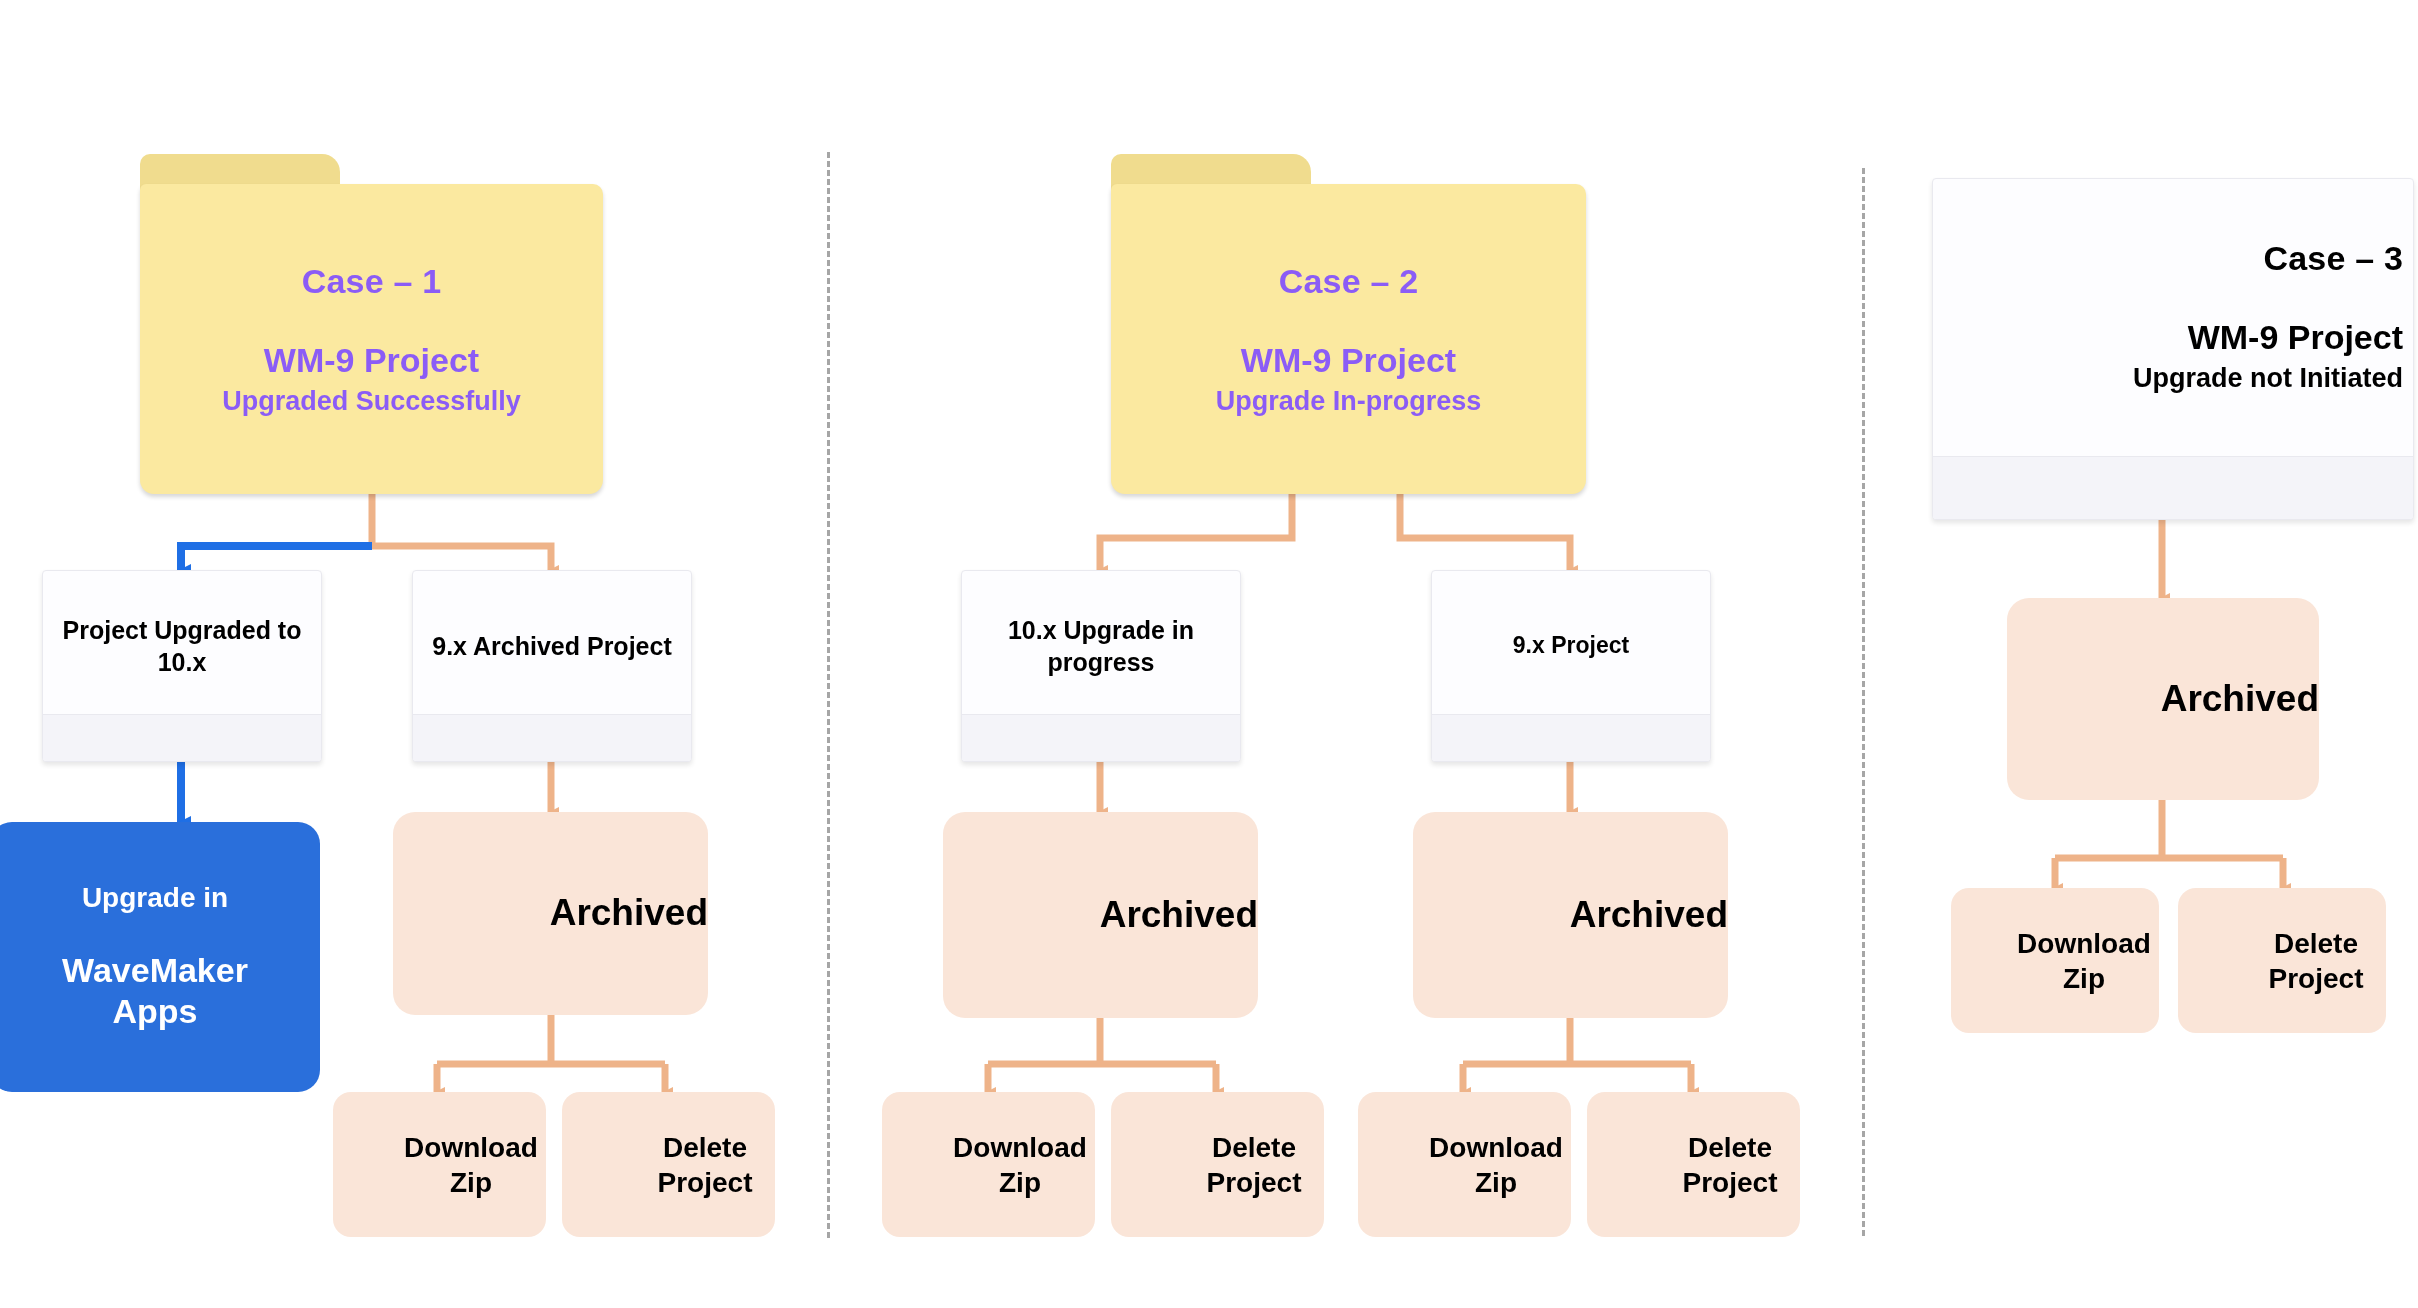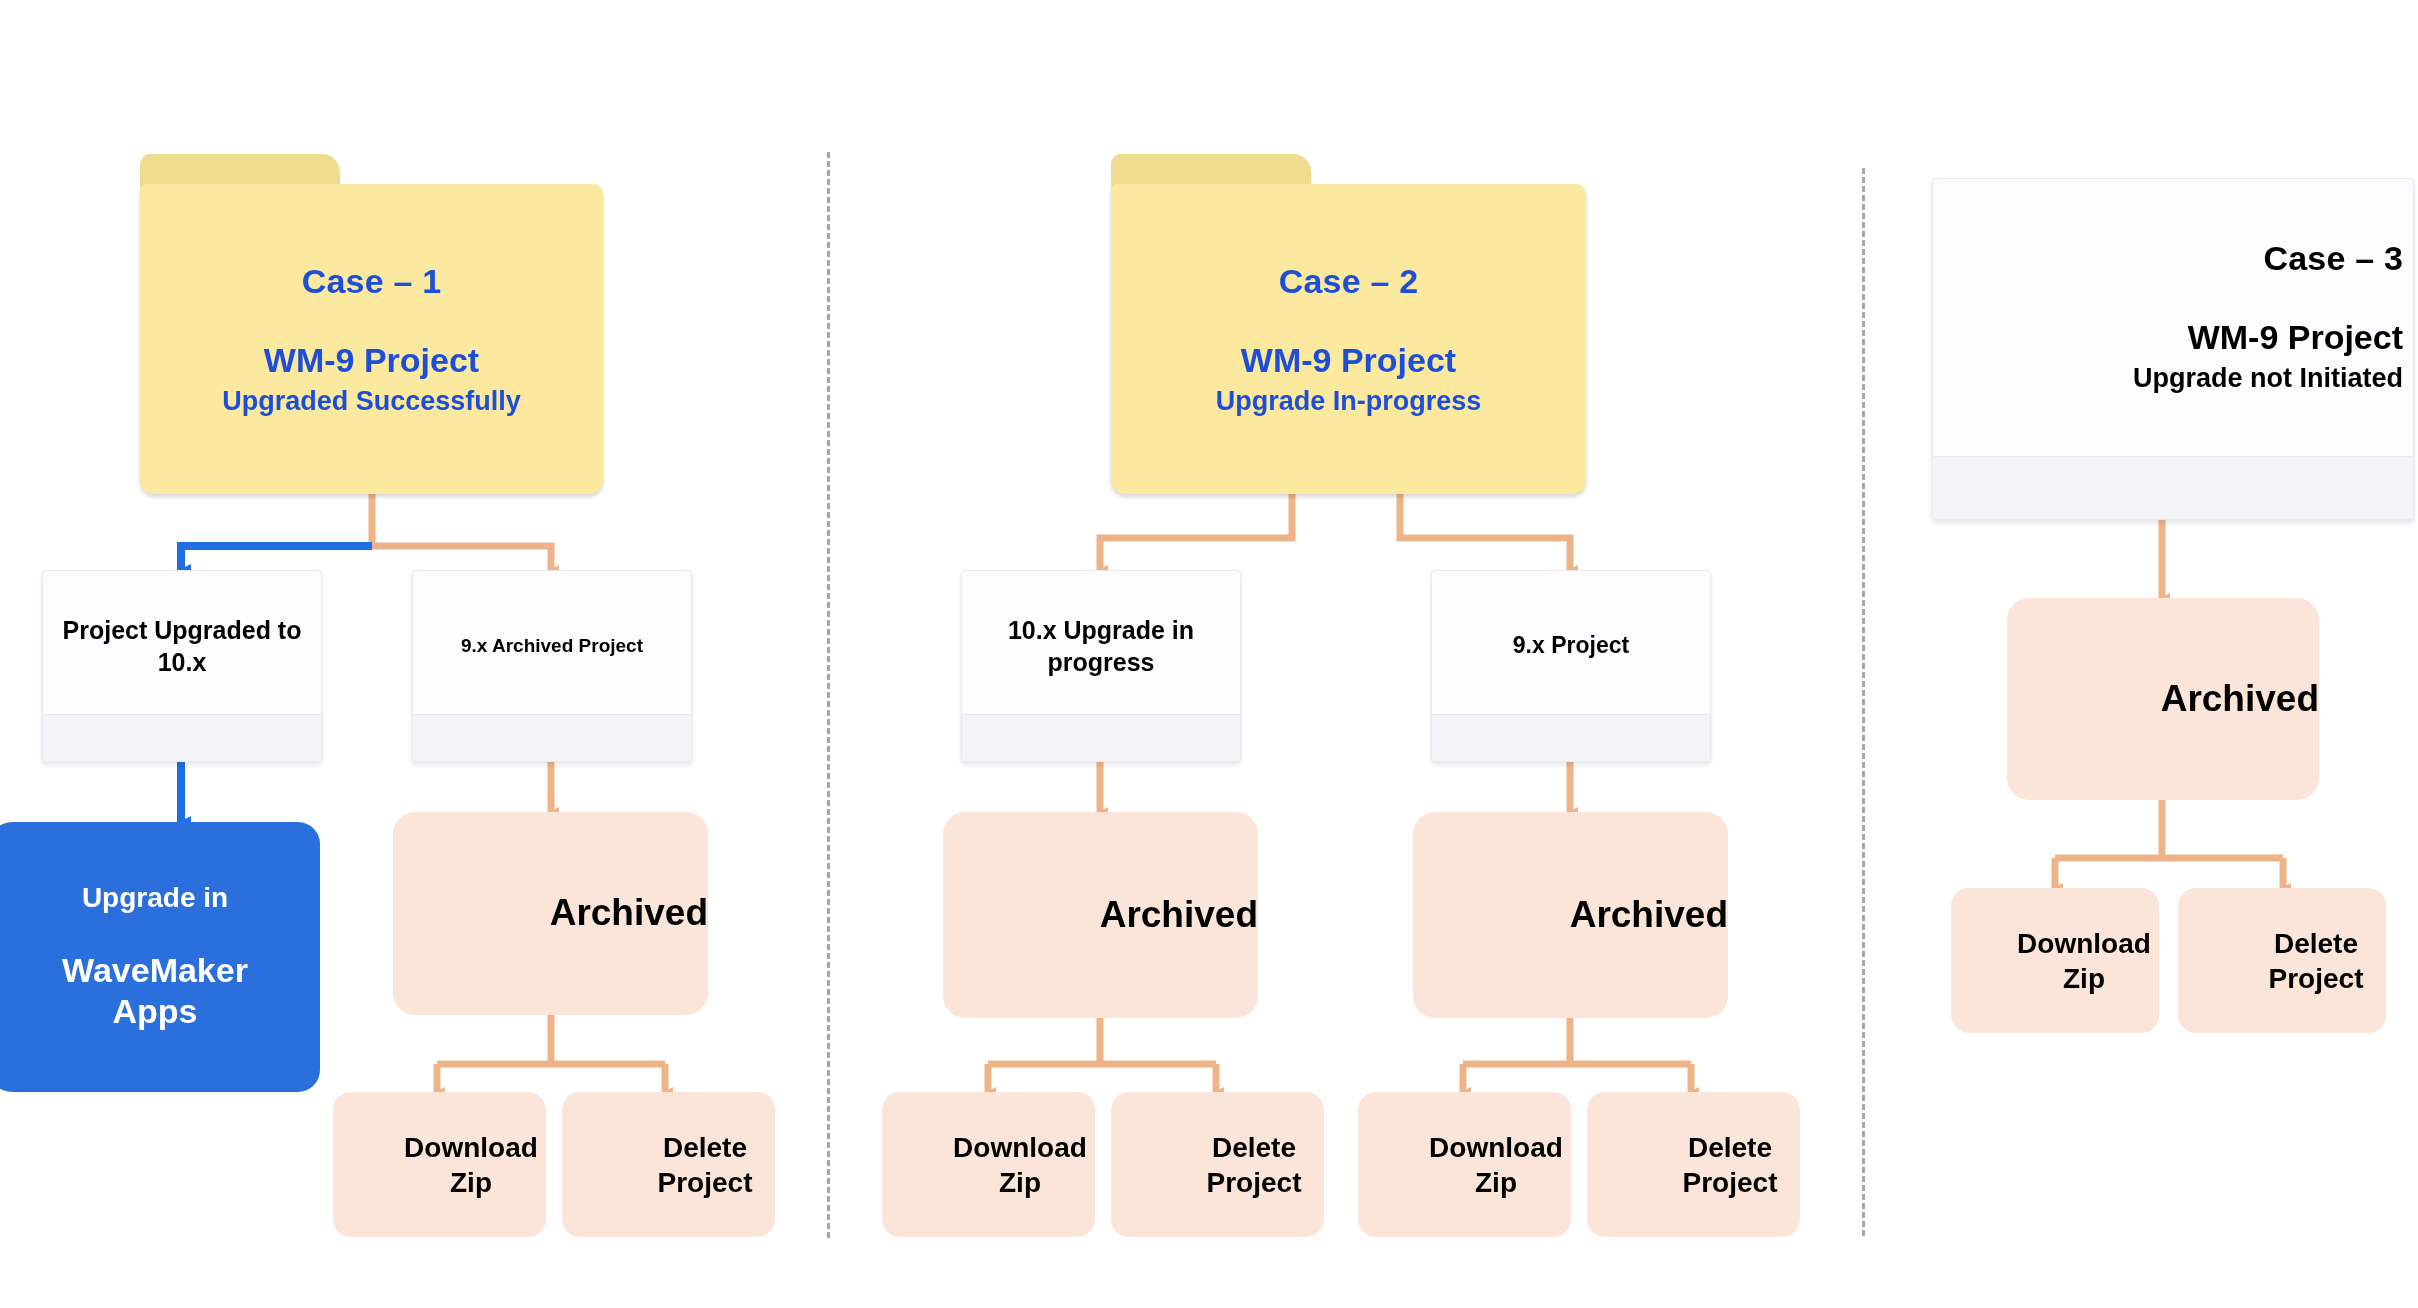--- a/index.html
+++ b/index.html
@@ -9,21 +9,21 @@
 
   
   .folder{position:absolute;}
   .folder .tab{position:absolute;left:0;top:0;height:46px;
      background:#f0dc8e;border-radius:10px 18px 0 0;}
   .folder .body{position:absolute;left:0;top:30px;right:0;bottom:0;
      background:#fbe9a0;border-radius:6px 10px 14px 14px;
      box-shadow:0 3px 4px rgba(0,0,0,.16);}
   .folder .inner{position:absolute;left:0;right:0;top:30px;bottom:0;
      display:flex;flex-direction:column;align-items:center;justify-content:center;
-     text-align:center;color:#1d4ed8;}
+     text-align:center;color:#8b5cf6;}
 
   .case-title{font-size:34px;font-weight:bold;letter-spacing:.2px;}
   .proj-title{font-size:34px;font-weight:bold;margin-top:40px;}
   .proj-sub{font-size:27px;font-weight:bold;margin-top:6px;}
 
   
   .card{position:absolute;background:#fdfdff;border:1px solid #e9e9ef;
         border-radius:4px;box-shadow:0 3px 5px rgba(0,0,0,.10);overflow:hidden;}
   .card .foot{position:absolute;left:0;right:0;bottom:0;
         background:#f4f4f9;border-top:1px solid #e9e9ef;}
@@ -120,21 +120,21 @@
       <div class="proj-sub">Upgraded Successfully</div>
     </div>
   </div>
 
   <div class="card" style="left:42px;top:570px;width:278px;height:190px;">
     <div class="ctext" style="height:150px;font-size:25px;line-height:1.3;">Project Upgraded to 10.x</div>
     <div class="foot" style="height:46px;"></div>
   </div>
 
   <div class="card" style="left:412px;top:570px;width:278px;height:190px;">
-    <div class="ctext" style="height:150px;font-size:19px;line-height:1.3;">9.x Archived Project</div>
+    <div class="ctext" style="height:150px;font-size:25px;line-height:1.3;">9.x Archived Project</div>
     <div class="foot" style="height:46px;"></div>
   </div>
 
   <div class="blue" style="left:-10px;top:822px;width:330px;height:270px;">
     <div class="l1">Upgrade in</div>
     <div class="l2" style="max-width:250px;">WaveMaker Apps</div>
   </div>
 
   <div class="peach" style="left:393px;top:812px;width:315px;height:203px;font-size:37px;">
     <span>Archived</span>

